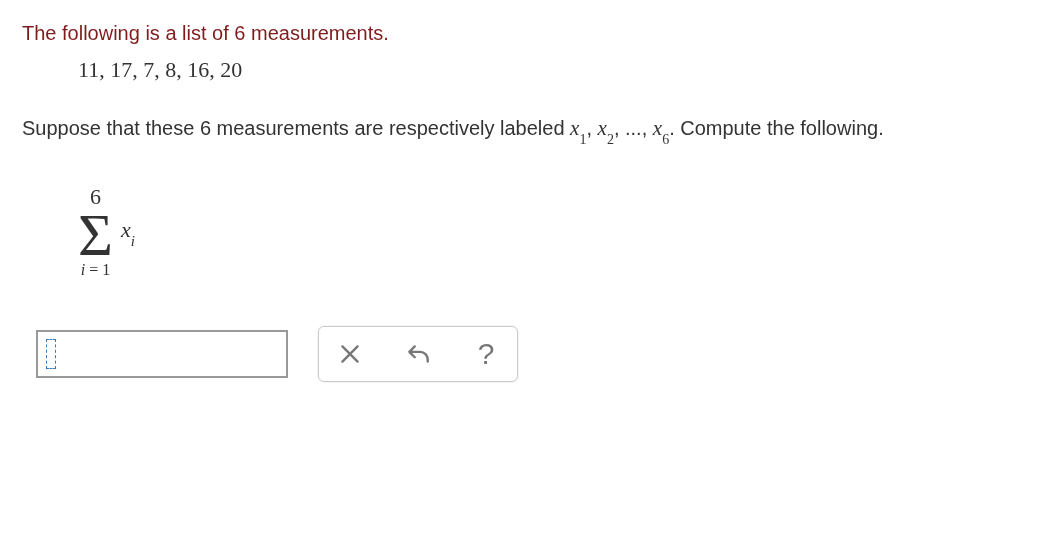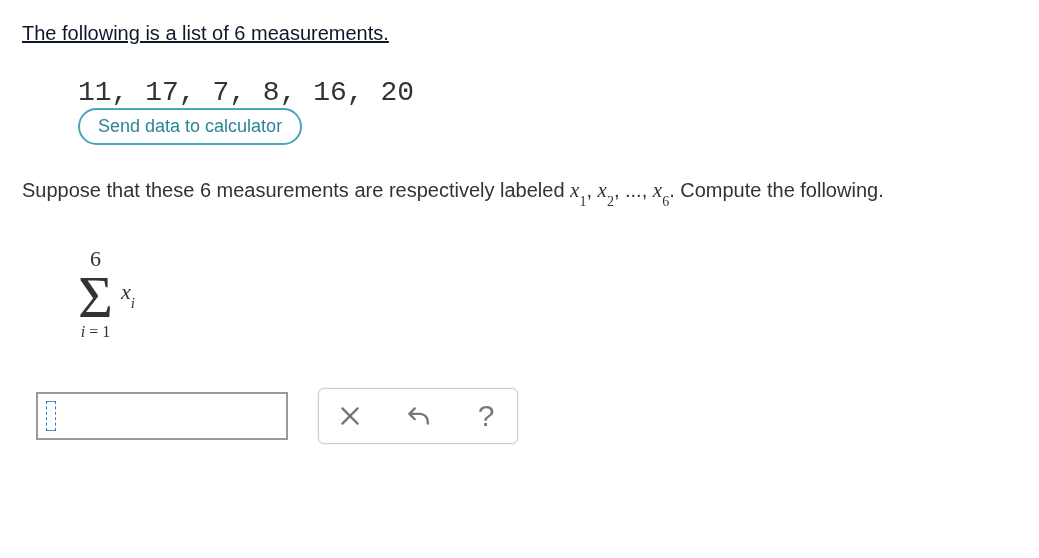--- a/index.html
+++ b/index.html
@@ -10,31 +10,31 @@
     body {
       font-family: Arial, Helvetica, sans-serif;
       font-size: 20px;
       color: #333;
       padding: 22px 22px;
       width: 1039px;
       height: 558px;
       background: #fff;
     }
     .intro-text {
-      margin-bottom: 32px;
-      color: #0f172a;
-      text-decoration: underline;
+      margin-bottom: 12px;
+      color: #7f1d1d;
     }
     .data-section {
       padding-left: 56px;
       margin-bottom: 30px;
     }
     .data-values {
-      font-family: Liberation Mono, monospace;
-      font-size: 28px;
+      font-family: Liberation Serif, serif;
+      font-size: 22px;
+      margin-bottom: 12px;
     }
     .send-button {
       display: inline-block;
       border: 2px solid #4aa5b8;
       color: #2a8599;
       background: #fff;
       border-radius: 24px;
       padding: 6px 18px;
       font-size: 18px;
       cursor: pointer;
@@ -147,21 +147,20 @@
       line-height: 1;
     }
   </style>
 </head>
 <body>
 
 <div class="intro-text">The following is a list of 6 measurements.</div>
 
 <div class="data-section">
   <div class="data-values">11, 17, 7, 8, 16, 20</div>
-  <button class="send-button">Send data to calculator</button>
 </div>
 
 <div class="instruction">
   <span>Suppose that these 6 measurements are respectively labeled </span><span class="mathvar">x</span><span class="sub">1</span><span>, </span><span class="mathvar">x</span><span class="sub">2</span><span>, ..., </span><span class="mathvar">x</span><span class="sub">6</span><span>. Compute the following.</span>
 </div>
 
 <div class="sigma-block">
   <div class="sigma-container">
     <div class="sigma-stack">
       <div class="sigma-top">6</div>

